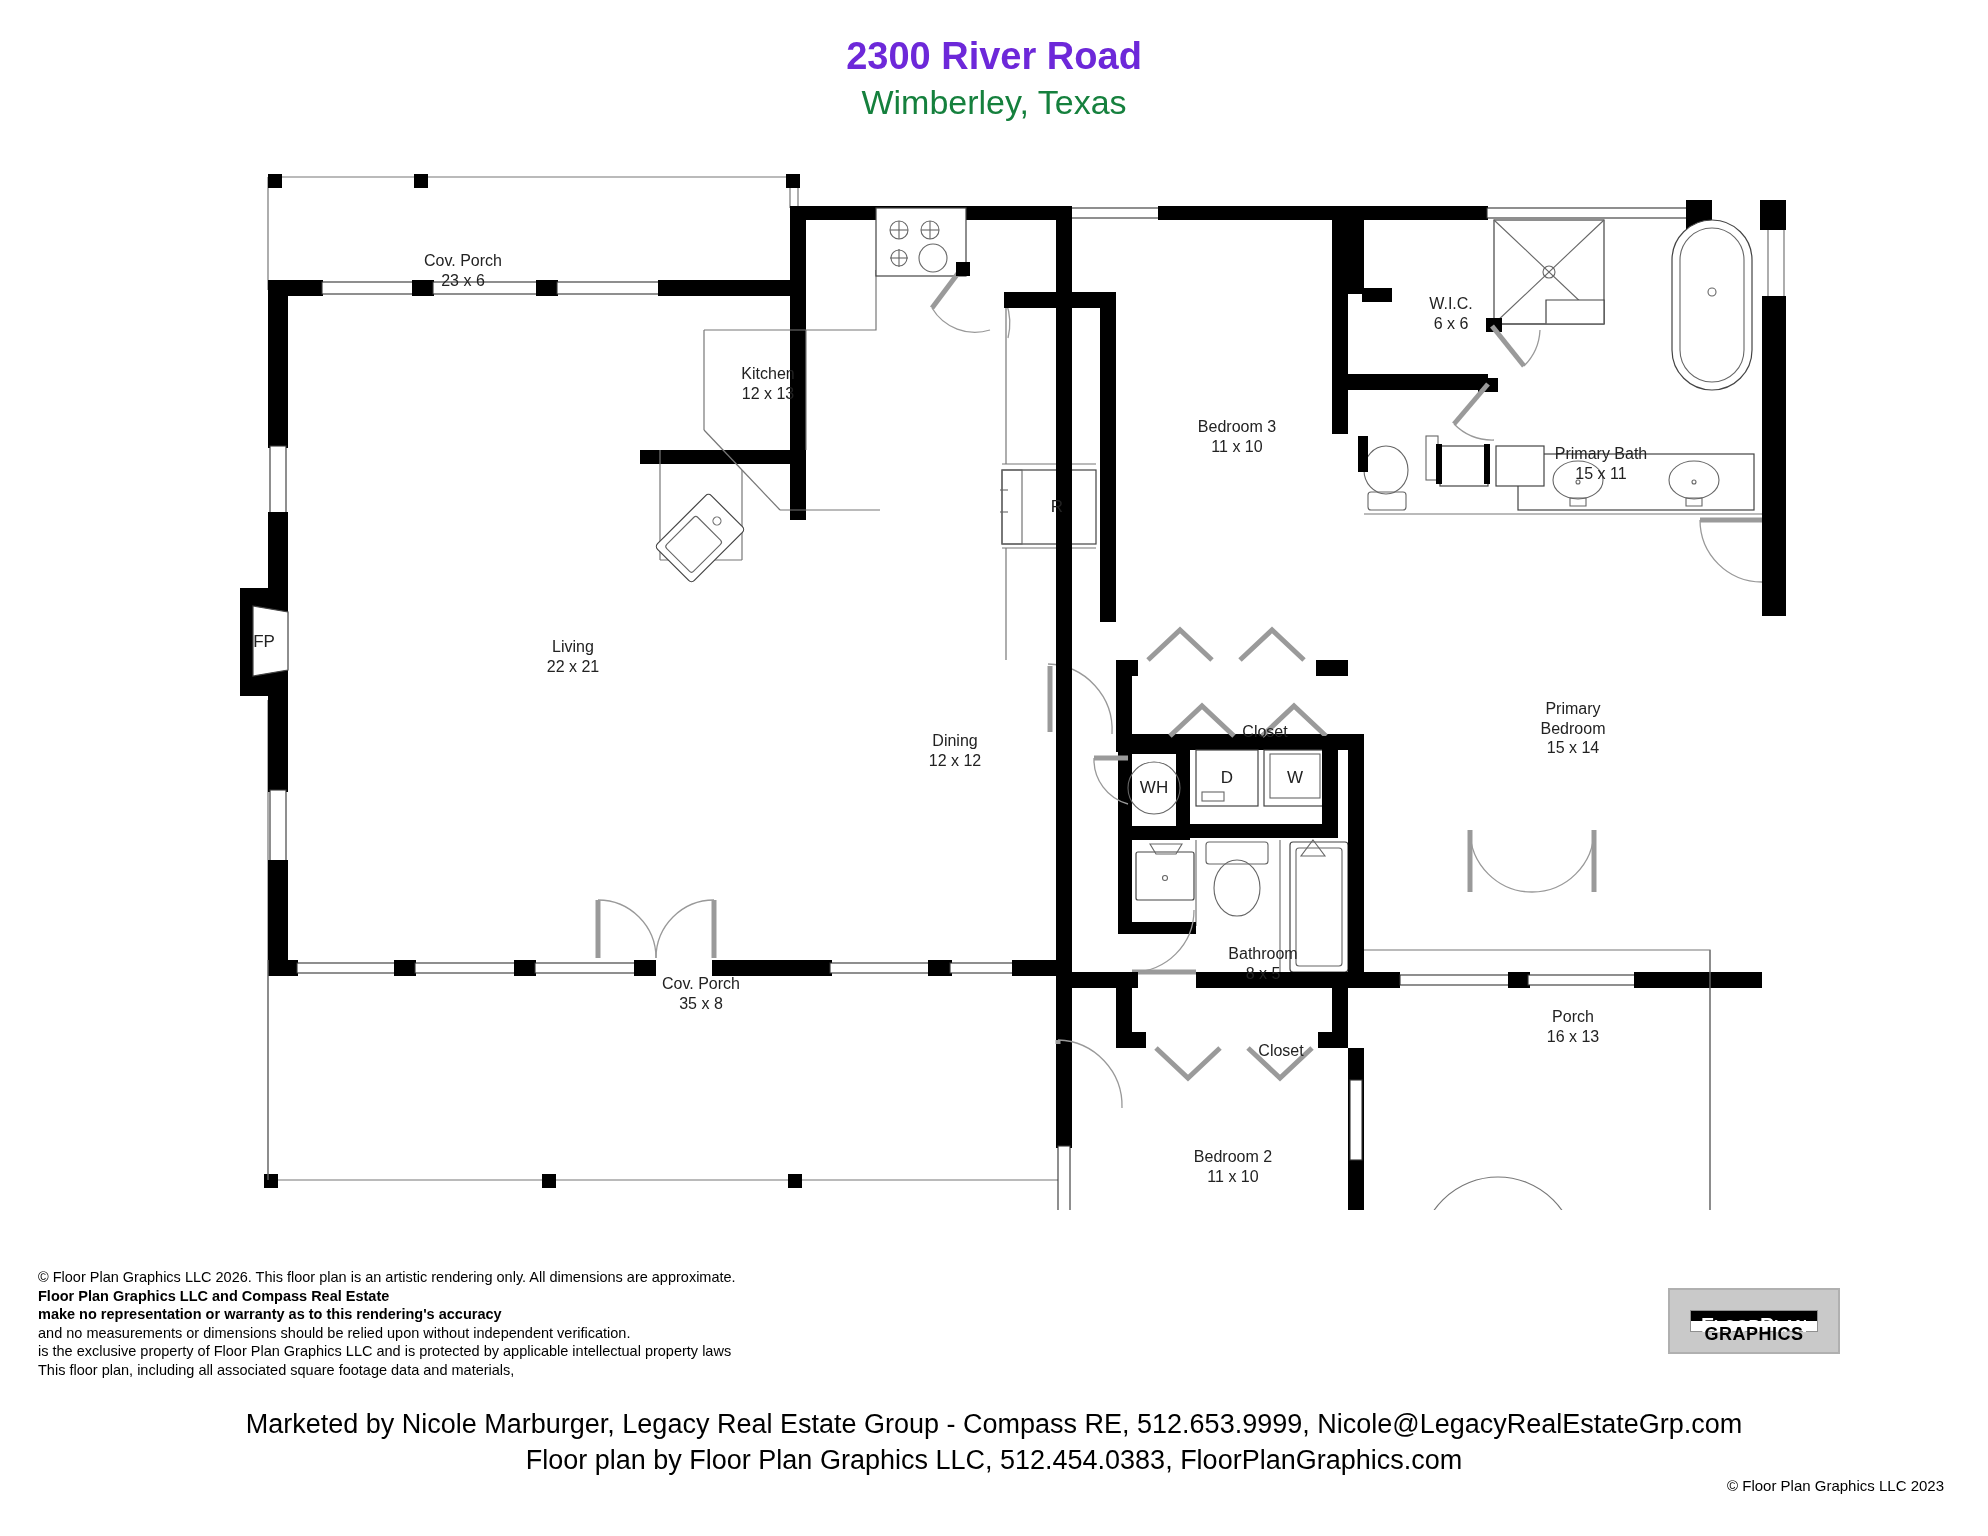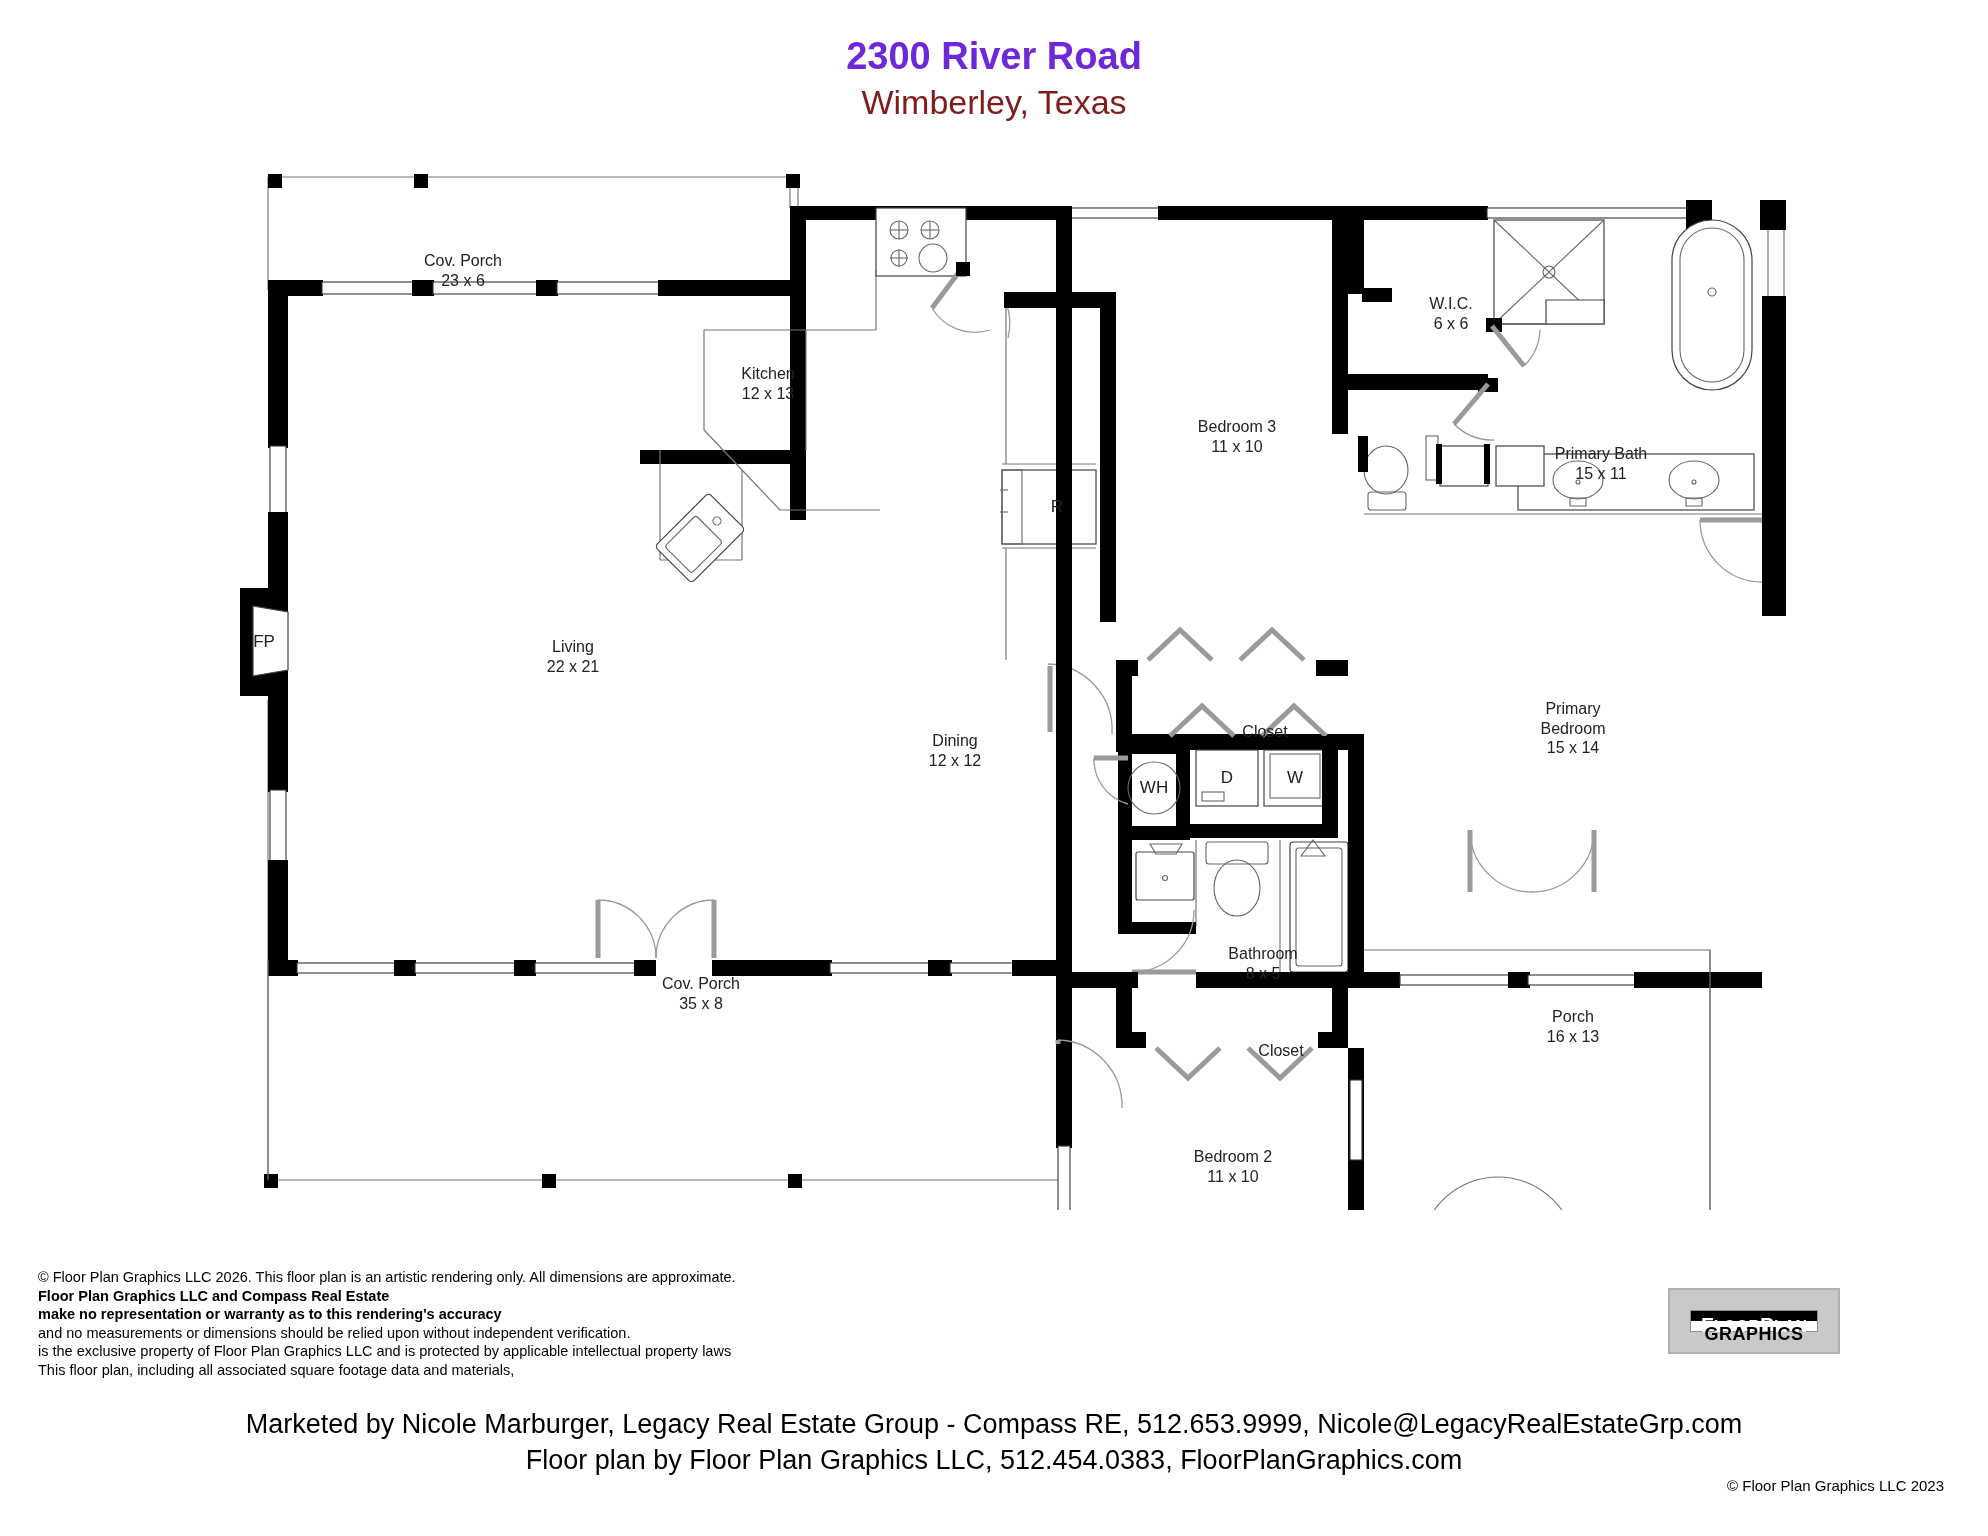--- a/index.html
+++ b/index.html
@@ -19,21 +19,21 @@
   .title-block {
     position: absolute;
     top: 34px; left: 0; width: 1988px;
     text-align: center;
   }
   .title-line1 {
     font-size: 38px; font-weight: bold; color: #6d28d9;
     letter-spacing: 0px; line-height: 44px;
   }
   .title-line2 {
-    font-size: 34px; font-weight: normal; color: #7f1d1d;
+    font-size: 34px; font-weight: normal; color: #15803d;
     line-height: 44px; margin-top: 2px;
   }
   
   #plan {
     position: absolute;
     left: 0; top: 140px;
     width: 1988px; height: 1070px;
   }
   #plan svg { display: block; }
 

